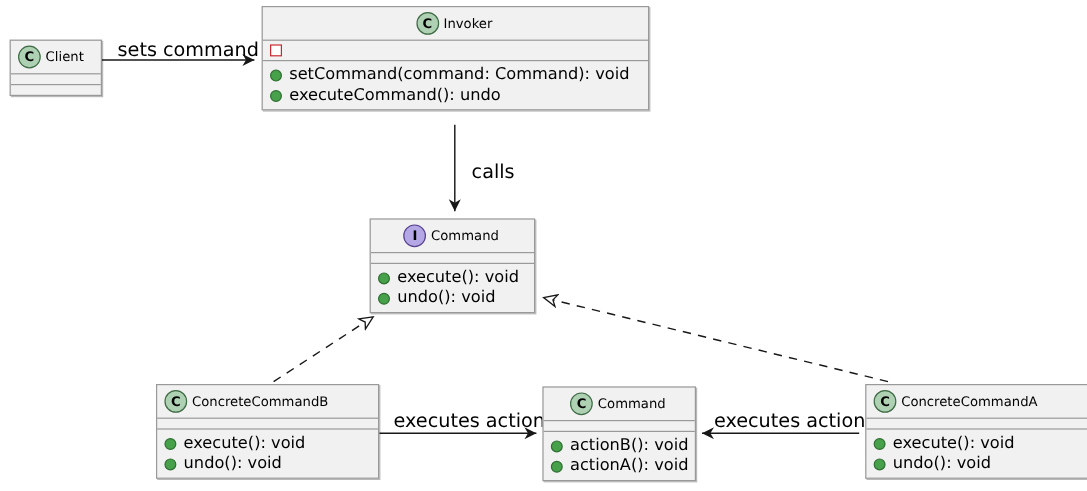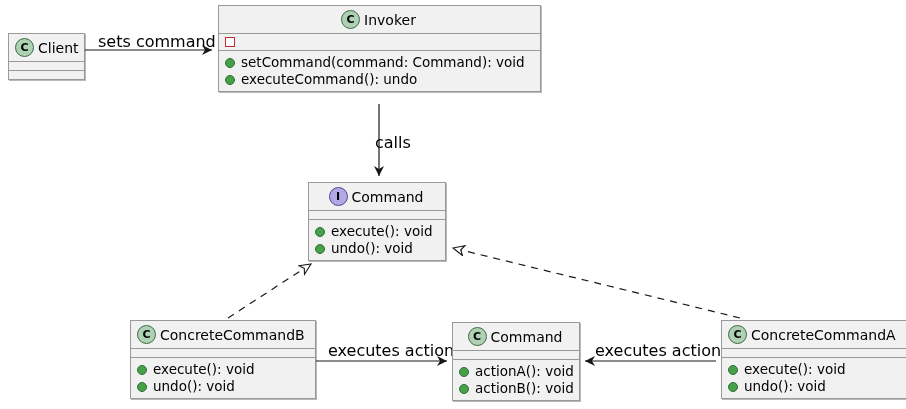--- a/index.html
+++ b/index.html
@@ -39,21 +39,21 @@
     align-items: center;
     justify-content: center;
     gap: 4px;
     padding: 4px 8px 4px 6px;
     white-space: nowrap;
   }
   .uml-title.left {
     justify-content: flex-start;
   }
   .uml-title-text {
-    font-size: 14px;
+    font-size: 11px;
     line-height: 16px;
   }
   .uml-title-text.italic {
   }
   .uml-sep {
     border-top: 1px solid #999999;
     height: 0;
   }
   .uml-compartment {
     padding: 3px 8px 3px 6px;
@@ -154,21 +154,21 @@
     <g>
       <line x1="316" y1="361" x2="447" y2="361" stroke="#181818" stroke-width="1.2" marker-end="url(#openArrow)"></line>
     </g>
 
     <g>
       <line x1="716" y1="361" x2="585" y2="361" stroke="#181818" stroke-width="1.2" marker-end="url(#openArrow)"></line>
     </g>
   </svg>
 
   <div class="edge-label" style="left:98px; top:34px;">sets command</div>
-  <div class="edge-label" style="left:375px; top:135px;">calls</div>
+  <div class="edge-label" style="left:393px; top:135px;">calls</div>
   <div class="edge-label" style="left:328px; top:343px;">executes action</div>
   <div class="edge-label" style="left:595px; top:343px;">executes action</div>
 
   <div class="umlbox" style="left:8px; top:33px; width:77px;">
     <div class="uml-title left">
       <span class="badge cls">C</span>
       <span class="uml-title-text">Client</span>
     </div>
     <div class="uml-sep"></div>
     <div class="uml-compartment empty"></div>
@@ -244,25 +244,25 @@
     <div class="uml-title">
       <span class="badge cls">C</span>
       <span class="uml-title-text">Command</span>
     </div>
     <div class="uml-sep"></div>
     <div class="uml-compartment empty"></div>
     <div class="uml-sep"></div>
     <div class="uml-compartment">
       <div class="uml-member">
         <span class="vis pub"></span>
+        <span>actionB(): void</span>
+      </div>
+      <div class="uml-member">
+        <span class="vis pub"></span>
         <span>actionA(): void</span>
-      </div>
-      <div class="uml-member">
-        <span class="vis pub"></span>
-        <span>actionB(): void</span>
       </div>
     </div>
   </div>
 
   <div class="umlbox" style="left:721px; top:320px; width:186px;">
     <div class="uml-title left">
       <span class="badge cls">C</span>
       <span class="uml-title-text">ConcreteCommandA</span>
     </div>
     <div class="uml-sep"></div>

